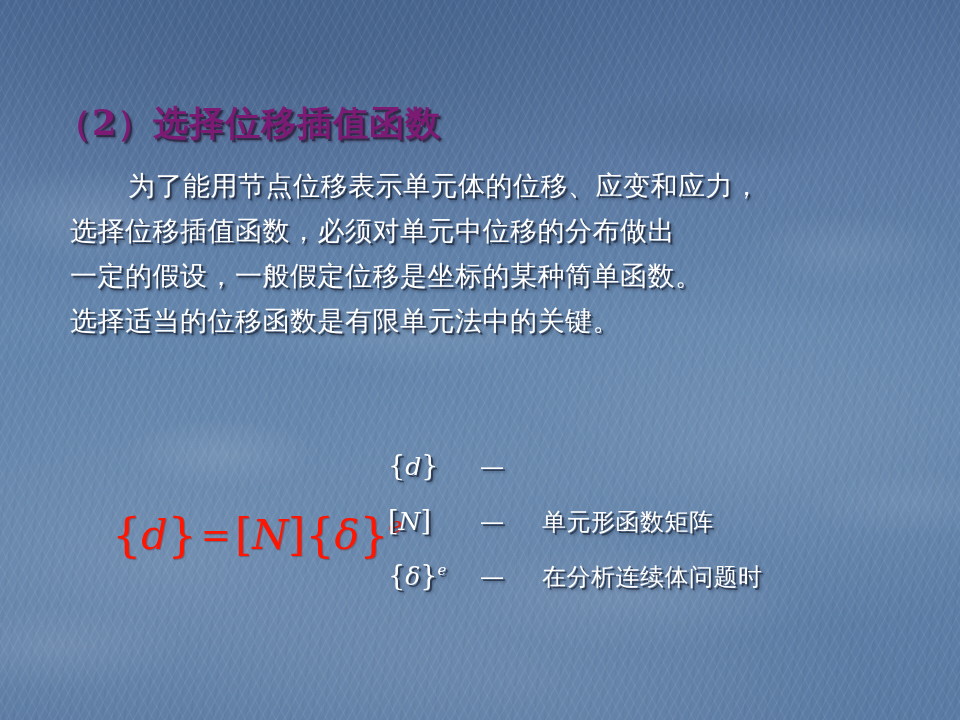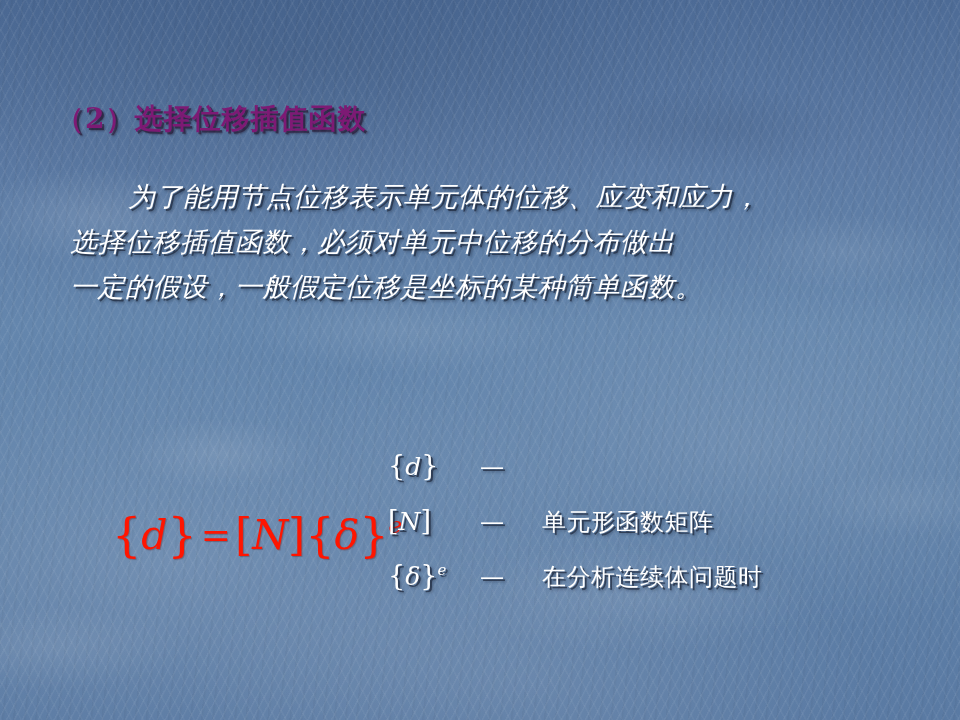--- a/index.html
+++ b/index.html
@@ -72,37 +72,36 @@
     width: 100%;
     height: 100%;
   }
 
   
   .slide-title {
     position: absolute;
     left: 56px;
     top: 100px;
     font-family: "DejaVu Serif", serif;
-    font-size: 28px;
+    font-size: 35px;
     font-weight: bold;
     color: #7d1a74;
     letter-spacing: 1px;
     white-space: nowrap;
     text-shadow:
       2px 2px 0 rgba(35,15,40,0.55),
       3px 3px 2px rgba(20,10,25,0.35);
   }
 
   
   .body-block {
     position: absolute;
     left: 70px;
-    top: 174px;
+    top: 163px;
     width: 830px;
-    font-style: italic;
   }
 
   .body-line {
     font-family: "DejaVu Serif", serif;
     font-size: 27px;
     font-weight: normal;
     color: #ffffff;
     line-height: 45px;
     letter-spacing: 0.5px;
     white-space: nowrap;
@@ -212,20 +211,21 @@
 
 <div id="slide">
   <div id="content">
 
     <div class="slide-title">（2）选择位移插值函数</div>
 
     <div class="body-block">
       <div class="body-line indent">为了能用节点位移表示单元体的位移、应变和应力，</div>
       <div class="body-line">选择位移插值函数，必须对单元中位移的分布做出</div>
       <div class="body-line">一定的假设，一般假定位移是坐标的某种简单函数。</div>
+      <div class="body-line">选择适当的位移函数是有限单元法中的关键。</div>
     </div>
 
     <div class="equation">
       <span class="brace">{</span><span>d</span><span class="brace">}</span><span class="eq-sign">=</span><span class="bracket">[</span><span>N</span><span class="bracket">]</span><span class="brace">{</span><span>δ</span><span class="brace">}</span><span class="sup">e</span>
     </div>
 
     <div class="legend">
 
       <div class="legend-row">
         <span class="legend-symbol"><span class="brace">{</span><span>d</span><span class="brace">}</span><span class="sup"></span></span>

